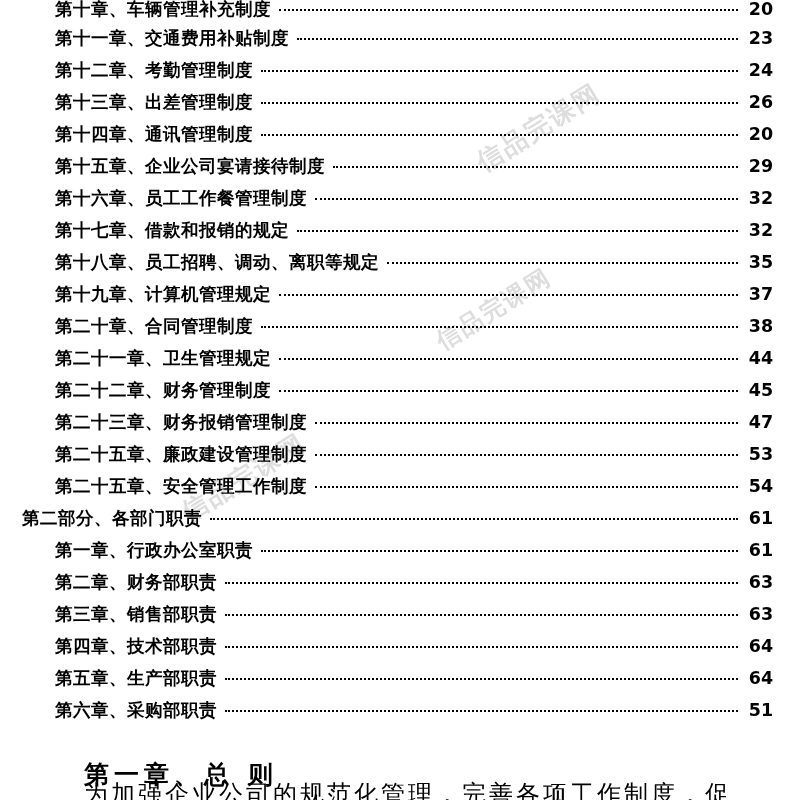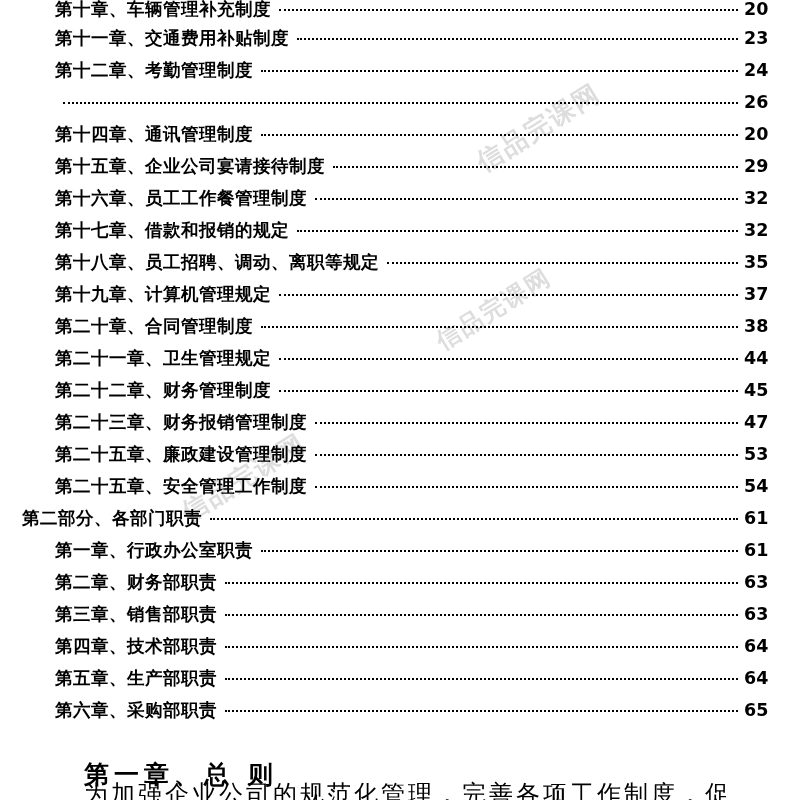--- a/index.html
+++ b/index.html
@@ -93,21 +93,21 @@
     overflow: hidden;
     margin: 0 6px 0 8px;
     position: relative;
     top: -4px;
     border-bottom: 2px dotted #000;
     height: 1px;
   }
   .toc-page {
     flex: 0 0 auto;
     width: 34px;
-    text-align: left;
+    text-align: center;
     padding-right: 22px;
     font-size: 17.5px;
     font-family: "DejaVu Sans", "Liberation Sans", sans-serif;
     font-weight: 700;
   }
 
   .first-row {
     
     height: 22px;
     line-height: 18px;
@@ -165,20 +165,21 @@
 
     <div class="toc-row lvl2">
       <span class="indent"></span>
       <span class="toc-label">第十二章、考勤管理制度</span>
       <span class="dots"></span>
       <span class="toc-page">24</span>
     </div>
 
     <div class="toc-row lvl2">
       <span class="indent"></span>
+      <span class="toc-label">第十三章、出差管理制度</span>
       <span class="dots"></span>
       <span class="toc-page">26</span>
     </div>
 
     <div class="toc-row lvl2">
       <span class="indent"></span>
       <span class="toc-label">第十四章、通讯管理制度</span>
       <span class="dots"></span>
       <span class="toc-page">20</span>
     </div>
@@ -300,21 +301,21 @@
       <span class="indent"></span>
       <span class="toc-label">第五章、生产部职责</span>
       <span class="dots"></span>
       <span class="toc-page">64</span>
     </div>
 
     <div class="toc-row lvl2">
       <span class="indent"></span>
       <span class="toc-label">第六章、采购部职责</span>
       <span class="dots"></span>
-      <span class="toc-page">65</span>
+      <span class="toc-page">51</span>
     </div>
 
   </div>
 
   <div class="chapter-heading">第一章、总  则</div>
   <div class="body-para">为加强企业公司的规范化管理，完善各项工作制度，促</div>
 
 </div>
 
 </body></html>

